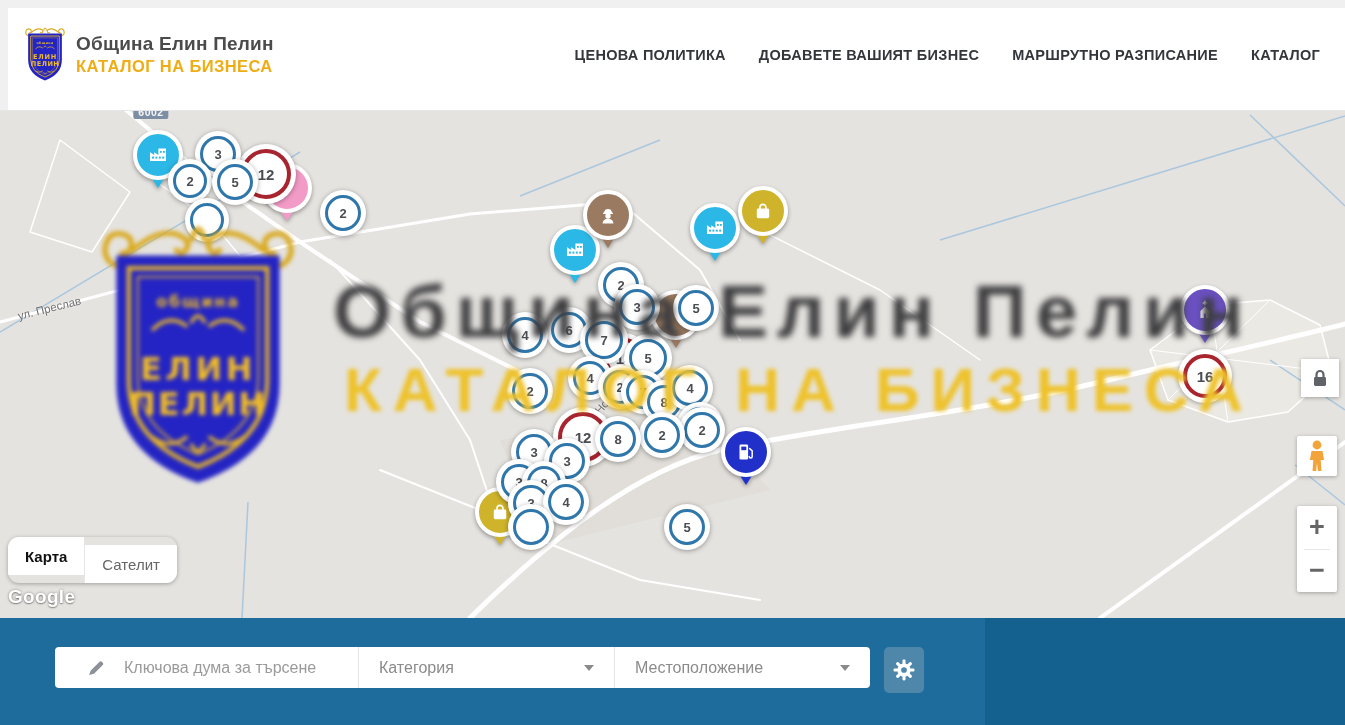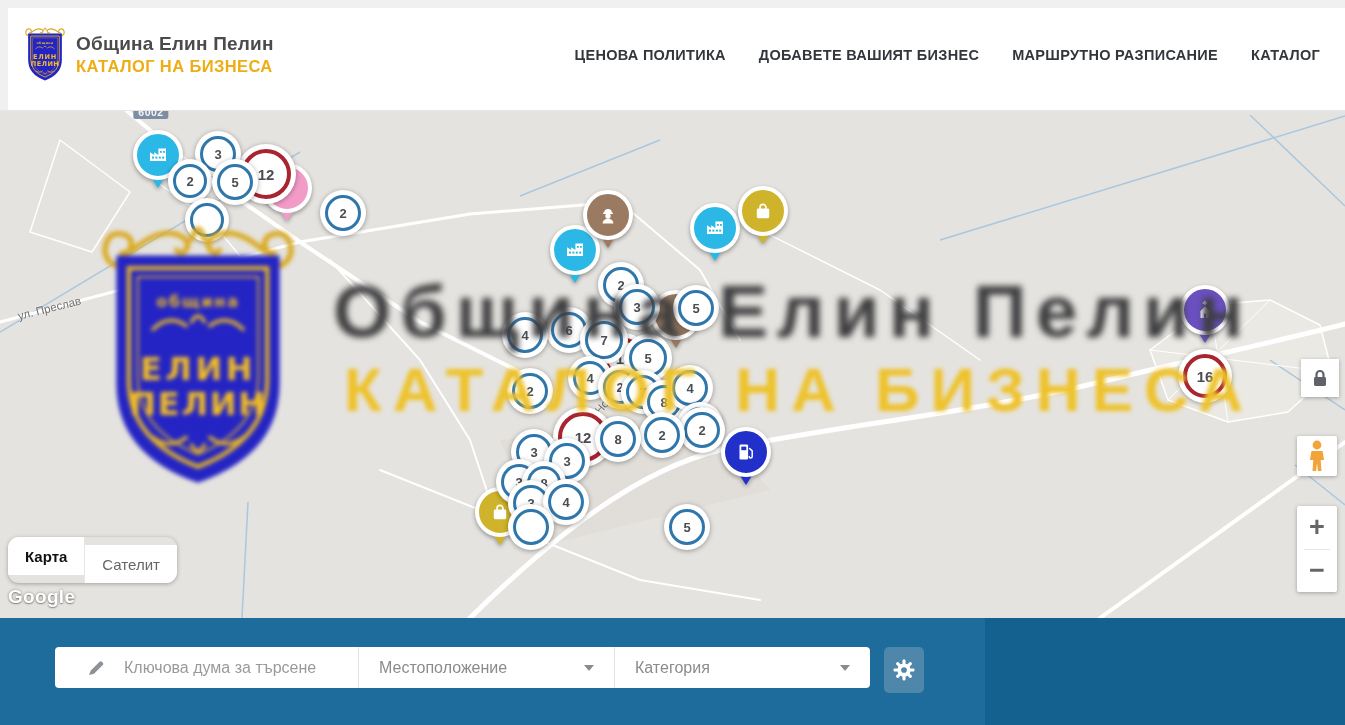--- a/index.html
+++ b/index.html
@@ -501,25 +501,25 @@
   <div class="searchbar-right"></div>
 
   <div class="fields">
     <div class="seg-keyword">
       <svg width="19" height="19" viewBox="0 0 19 19">
         <path d="M2 17 L3.8 12.6 L12.6 3.8 a1.6 1.6 0 0 1 2.3 0 l0.9 0.9 a1.6 1.6 0 0 1 0 2.3 L7 15.8 Z" fill="#8d9298"></path>
       </svg>
       <input type="text" placeholder="Ключова дума за търсене" style="">
     </div>
     <div class="seg-select">
+      <span>Категория</span>
+      <span class="caret"></span>
+    </div>
+    <div class="seg-select">
       <span>Местоположение</span>
-      <span class="caret"></span>
-    </div>
-    <div class="seg-select">
-      <span>Категория</span>
       <span class="caret"></span>
     </div>
   </div>
 
   <div class="gear-btn">
     <svg width="22" height="22" viewBox="0 0 20 20">
       <g fill="#fff">
         <rect x="8.6" y="0.5" width="2.8" height="19" rx="1"></rect>
         <rect x="8.6" y="0.5" width="2.8" height="19" rx="1" transform="rotate(45 10 10)"></rect>
         <rect x="8.6" y="0.5" width="2.8" height="19" rx="1" transform="rotate(90 10 10)"></rect>

